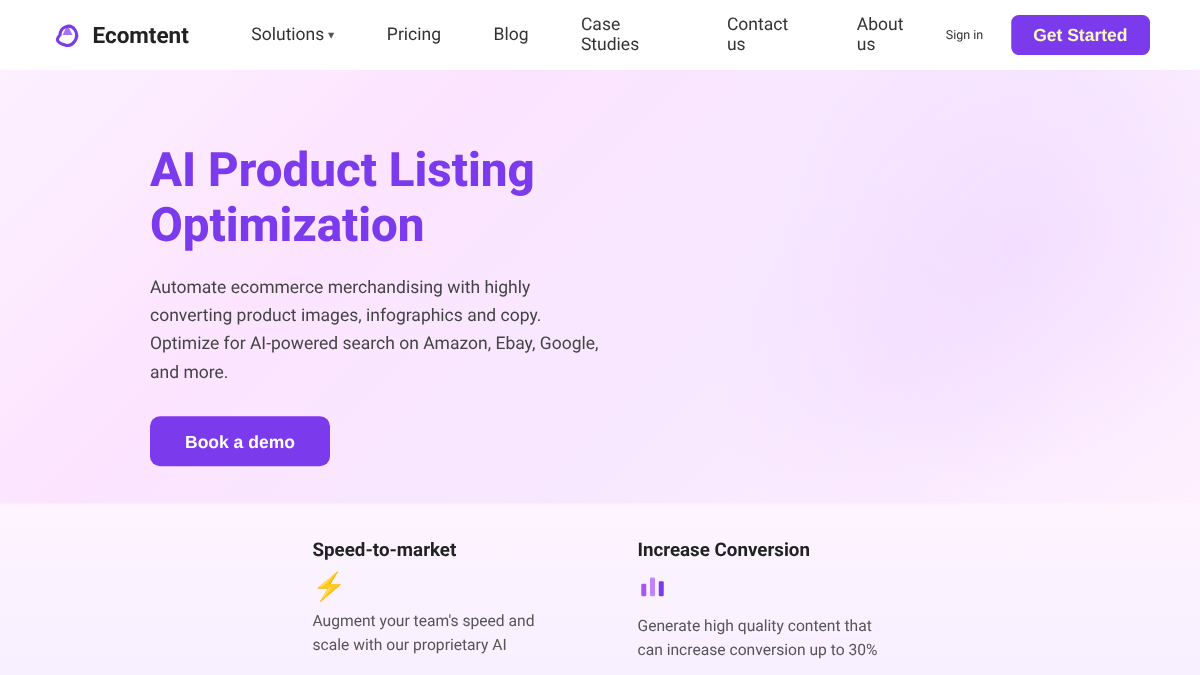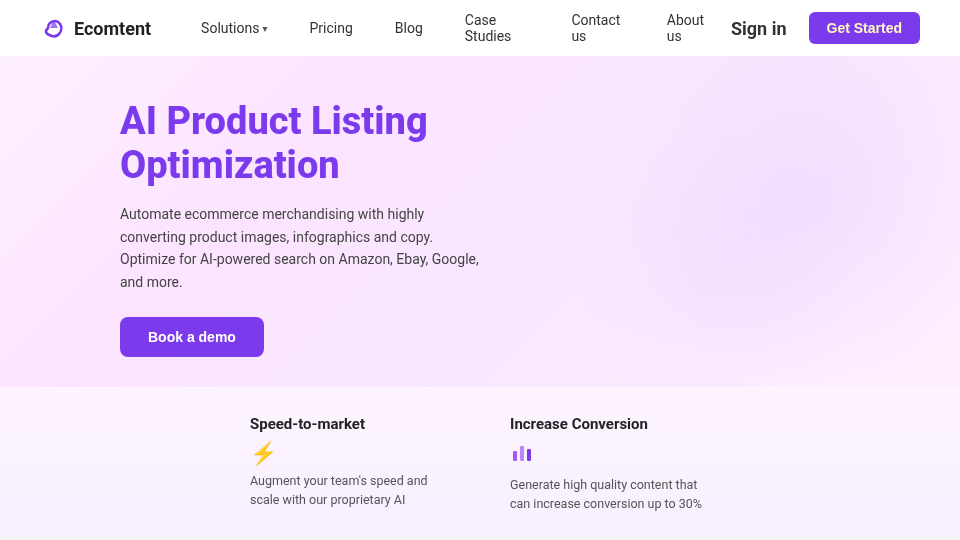--- a/index.html
+++ b/index.html
@@ -57,41 +57,40 @@
     .chevron-icon {
       font-size: 10px;
       color: #555;
     }
     .nav-auth {
       display: flex;
       align-items: center;
       gap: 12px;
     }
     .signin-btn {
-      font-size: 18px;
+      font-size: 10px;
       color: #333;
       cursor: pointer;
       padding: 6px 10px;
-      font-weight: bold;
     }
     .get-started-btn {
       background: #7c3aed;
       color: #fef9c3;
       border: none;
       border-radius: 6px;
       padding: 8px 18px;
       font-size: 14px;
       font-weight: 600;
       cursor: pointer;
     }
 
     
     .hero-section {
       background: linear-gradient(135deg, #fdf0ff 0%, #fce4ff 30%, #f8e8ff 60%, #fff0ff 100%);
-      padding: 44px 40px 30px 120px;
+      padding: 60px 40px 30px 120px;
       position: relative;
       min-height: 260px;
       overflow: hidden;
     }
     .hero-section::before {
       content: '';
       position: absolute;
       top: -60px;
       right: -60px;
       width: 400px;

